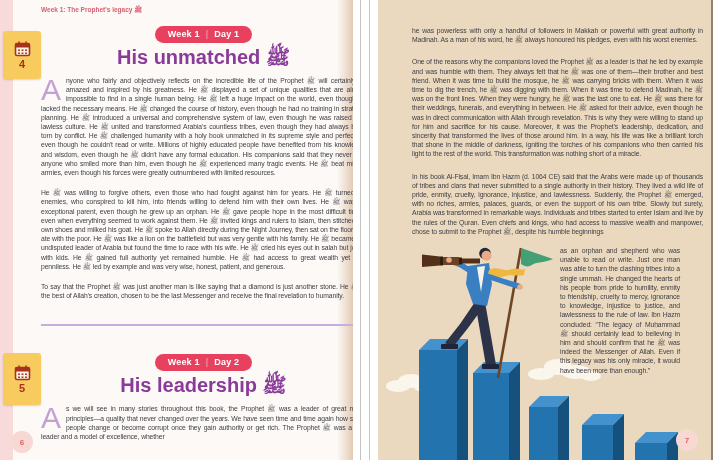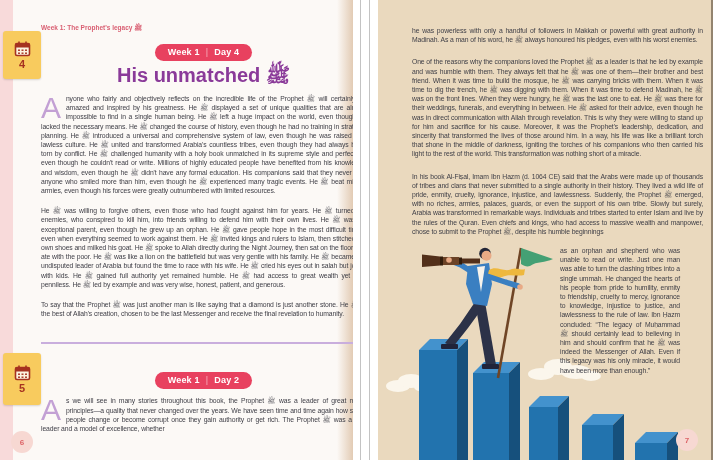--- a/index.html
+++ b/index.html
@@ -23,21 +23,21 @@
            display:flex;flex-direction:column;align-items:center;justify-content:center;
            gap:2px;box-shadow:0 1px 2px rgba(0,0,0,.15);cursor:pointer;}
   .day-tab .num{color:#a63220;font-weight:bold;font-size:11px;line-height:11px;}
 
   
   .page-num{position:absolute;width:22px;height:22px;border-radius:50%;background:#f7d8d2;
             color:#dd6467;font-weight:bold;font-size:8px;display:flex;align-items:center;
             justify-content:center;}
 
   
-  .lp-content{position:absolute;left:41px;top:0;width:325px;padding-top:24px;}
+  .lp-content{position:absolute;left:41px;top:0;width:325px;padding-top:6px;}
   .rp-content{position:absolute;left:34px;top:0;width:291px;padding-top:26px;}
 
   .running-head{font-size:6.5px;font-weight:600;color:#d95f72;line-height:8px;margin:0;}
 
   .badge-row{text-align:center;margin-top:9px;}
   .badge{display:inline-flex;align-items:center;gap:6px;background:#e8415f;color:#ffffff;
          font-size:9px;font-weight:bold;padding:3px 13px 4px;border-radius:10px;letter-spacing:.2px;}
   .badge .sep{opacity:.55;font-weight:normal;}
 
   .sec-title{text-align:center;color:#8a3a99;font-size:20px;line-height:23px;font-weight:600;
@@ -72,40 +72,41 @@
     <div class="left-strip"></div>
     <div class="page-curl"></div>
 
     <div class="lp-content">
       <p class="running-head">Week 1: The Prophet's legacy ﷺ</p>
 
       <div class="badge-row">
         <span class="badge">
           <span>Week 1</span>
           <span class="sep">|</span>
-          <span>Day 4</span>
+          <span>Day 1</span>
         </span>
       </div>
       <h1 class="sec-title">His unmatched ﷺ</h1>
 
       <p class="body p-first">
         <span class="dropcap">A</span><span>nyone who fairly and objectively reflects on the incredible life of the Prophet ﷺ will certainly be amazed and inspired by his greatness. He ﷺ displayed a set of unique qualities that are almost impossible to find in a single human being. He ﷺ left a huge impact on the world, even though he lacked the necessary means. He ﷺ changed the course of history, even though he had no training in strategic planning. He ﷺ introduced a universal and comprehensive system of law, even though he was raised in a lawless culture. He ﷺ united and transformed Arabia's countless tribes, even though they had always been torn by conflict. He ﷺ challenged humanity with a holy book unmatched in its supreme style and perfection, even though he couldn't read or write. Millions of highly educated people have benefited from his knowledge and wisdom, even though he ﷺ didn't have any formal education. His companions said that they never saw anyone who smiled more than him, even though he ﷺ experienced many tragic events. He ﷺ beat mighty armies, even though his forces were greatly outnumbered with limited resources.</span>
       </p>
       <p class="body">He ﷺ was willing to forgive others, even those who had fought against him for years. He ﷺ turned his enemies, who conspired to kill him, into friends willing to defend him with their own lives. He ﷺ was an exceptional parent, even though he grew up an orphan. He ﷺ gave people hope in the most difficult times, even when everything seemed to work against them. He ﷺ invited kings and rulers to Islam, then stitched his own shoes and milked his goat. He ﷺ spoke to Allah directly during the Night Journey, then sat on the floor and ate with the poor. He ﷺ was like a lion on the battlefield but was very gentle with his family. He ﷺ became the undisputed leader of Arabia but found the time to race with his wife. He ﷺ cried his eyes out in salah but joked with kids. He ﷺ gained full authority yet remained humble. He ﷺ had access to great wealth yet died penniless. He ﷺ led by example and was very wise, honest, patient, and generous.</p>
       <p class="body">To say that the Prophet ﷺ was just another man is like saying that a diamond is just another stone. He ﷺ is the best of Allah's creation, chosen to be the last Messenger and receive the final revelation to humanity.</p>
 
       <hr class="divider">
 
       <div class="badge-row second">
         <span class="badge">
           <span>Week 1</span>
           <span class="sep">|</span>
           <span>Day 2</span>
         </span>
       </div>
+      <h1 class="sec-title">His leadership ﷺ</h1>
 
       <p class="body p-first">
         <span class="dropcap">A</span><span>s we will see in many stories throughout this book, the Prophet ﷺ was a leader of great moral principles—a quality that never changed over the years. We have seen time and time again how some people change or become corrupt once they gain authority or get rich. The Prophet ﷺ was a true leader and a model of excellence, whether</span>
       </p>
     </div>
 
     <div class="page-num pn-left">6</div>
   </div>
 
   <div class="spine">

